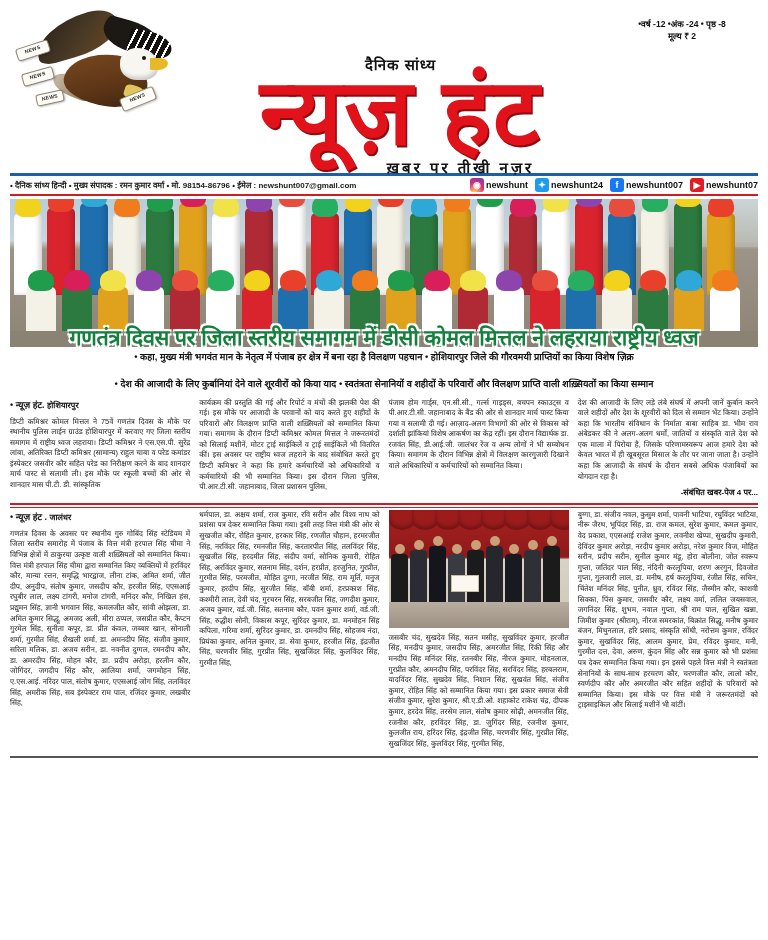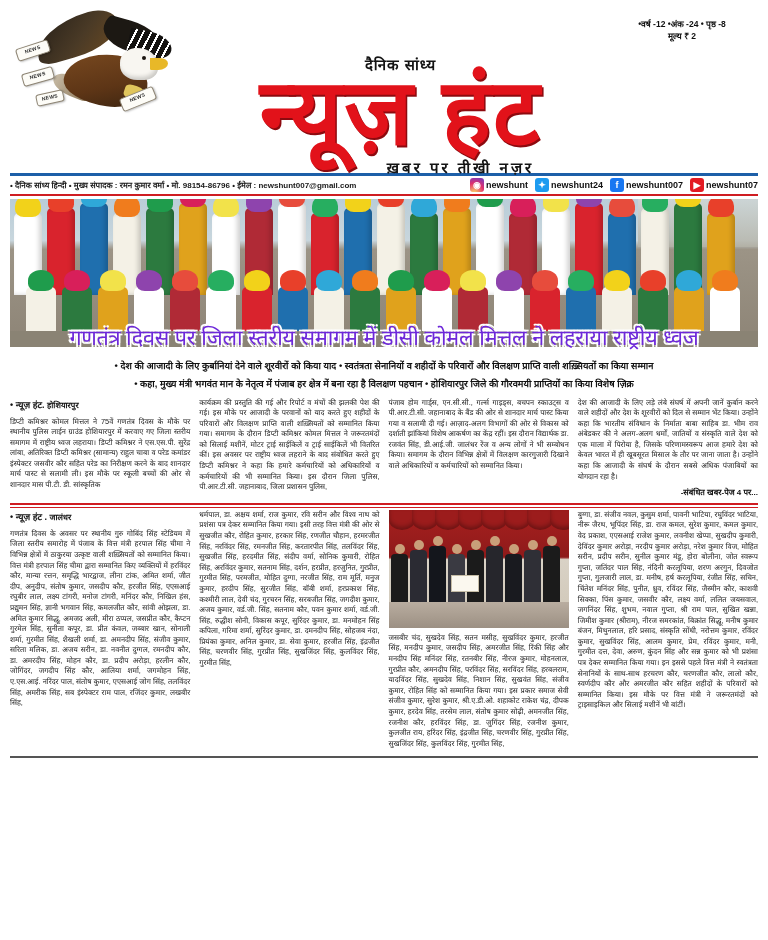--- a/index.html
+++ b/index.html
@@ -280,22 +280,22 @@
     left: 0; right: 0; bottom: 0;
     height: 16px;
     background: #8a8374;
   }
 
   .headline-band {
     position: absolute;
     left: 0; right: 0; bottom: -4px;
     text-align: center;
     font-size: 21.5px;
-    font-weight: normal;
-    color: #6d28d9;
+    font-weight: bold;
+    color: #15803d;
     letter-spacing: -.2px;
     text-shadow:
       -1.6px -1.6px 0 #fff, 1.6px -1.6px 0 #fff,
       -1.6px 1.6px 0 #fff, 1.6px 1.6px 0 #fff,
       0 0 3px #fff;
     white-space: nowrap;
   }
 
   .bullets {
     text-align: center;
@@ -557,22 +557,22 @@
           <div class="p-person" style="left: 664px; width: 30px; height: 46px; bottom: 14px; background: rgb(224, 162, 28);"></div>
           <div class="p-turban" style="left: 666px; bottom: 56px; width: 26px; height: 21px; background: rgb(47, 168, 216);"></div>
           <div class="p-person" style="left: 700px; width: 30px; height: 46px; bottom: 14px; background: rgb(255, 255, 255);"></div>
           <div class="p-turban" style="left: 702px; bottom: 56px; width: 26px; height: 21px; background: rgb(240, 124, 29);"></div>
         </div>
       <div class="ground"></div>
     </div>
     <div class="headline-band">गणतंत्र दिवस पर जिला स्तरीय समागम में डीसी कोमल मित्तल ने लहराया राष्ट्रीय ध्वज</div>
   </div>
 
+  <div class="bullets" style="margin-top:1px">• कहा, मुख्य मंत्री भगवंत मान के नेतृत्व में पंजाब हर क्षेत्र में बना रहा है विलक्षण पहचान • होशियारपुर जिले की गौरवमयी प्राप्तियों का किया विशेष ज़िक्र</div>
   <div class="bullets">• देश की आजादी के लिए कुर्बानियां देने वाले शूरवीरों को किया याद • स्वतंत्रता सेनानियों व शहीदों के परिवारों और विलक्षण प्राप्ति वाली शख़्सियतों का किया सम्मान</div>
-  <div class="bullets" style="margin-top:1px">• कहा, मुख्य मंत्री भगवंत मान के नेतृत्व में पंजाब हर क्षेत्र में बना रहा है विलक्षण पहचान • होशियारपुर जिले की गौरवमयी प्राप्तियों का किया विशेष ज़िक्र</div>
 
   <div class="cols5">
     <div class="col">
       <div class="byline">
         <span>• न्यूज़ हंट.</span>
         <span class="loc">होशियारपुर</span>
       </div>
       <div class="body-txt">डिप्टी कमिश्नर कोमल मित्तल ने 75वें गणतंत्र दिवस के मौके पर स्थानीय पुलिस लाईन ग्राउंड होशियारपुर में करवाए गए जिला स्तरीय समागम में राष्ट्रीय ध्वज लहराया। डिप्टी कमिश्नर ने एस.एस.पी. सुरेंद्र लांबा, अतिरिक्त डिप्टी कमिश्नर (सामान्य) राहुल चाबा व परेड कमांडर इंस्पेक्टर जसवीर कौर सहित परेड का निरीक्षण करने के बाद शानदार मार्च पास्ट से सलामी ली। इस मौके पर स्कूली बच्चों की ओर से शानदार मास पी.टी. डी. सांस्कृतिक</div>
     </div>
     <div class="col">

